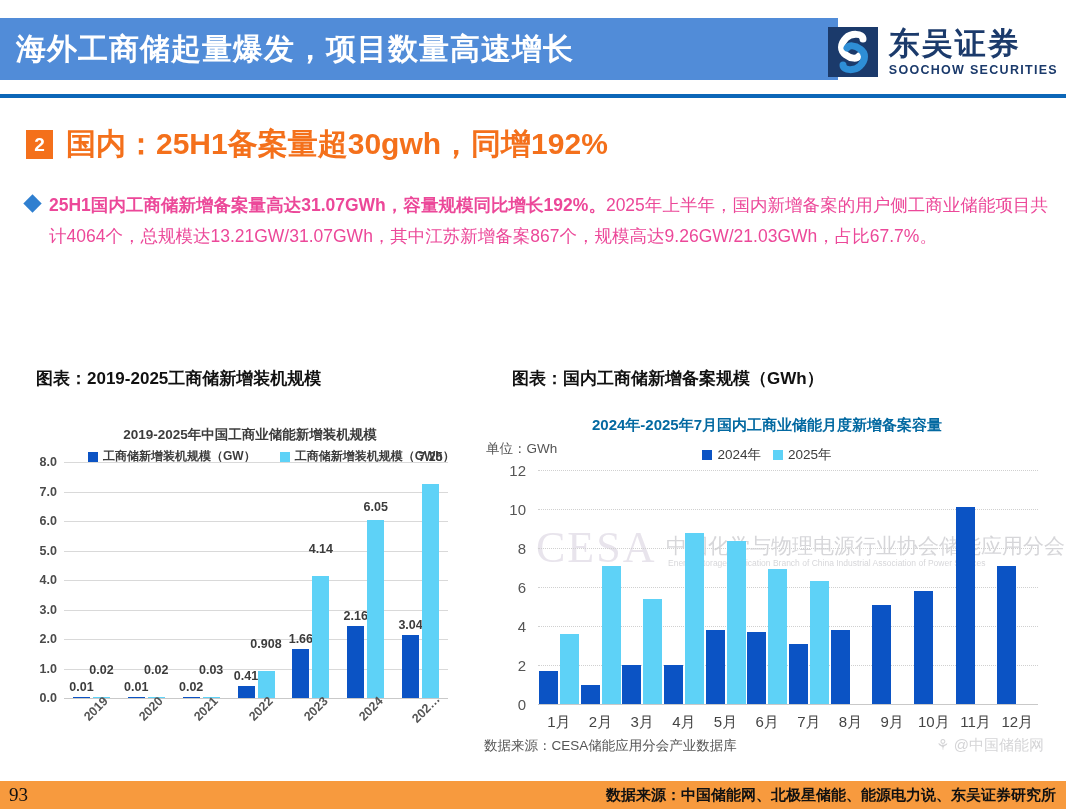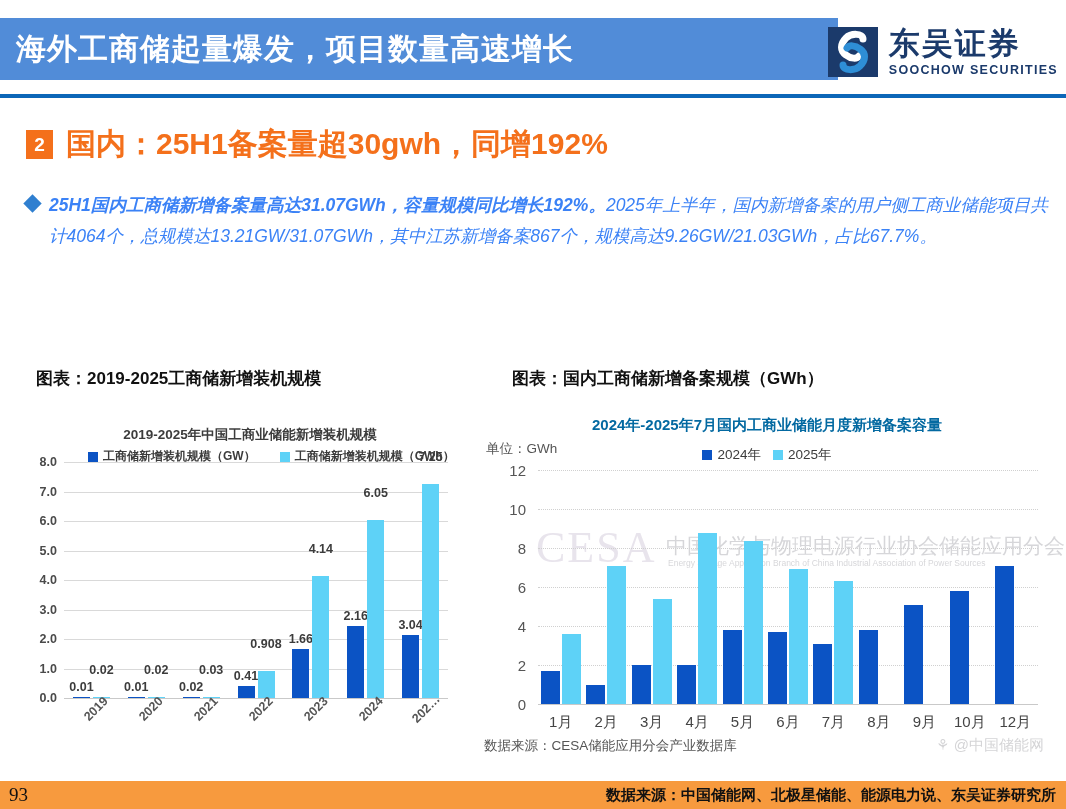--- a/index.html
+++ b/index.html
@@ -57,21 +57,21 @@
   
   .bullet {
     position: absolute; left: 26px; top: 190px; width: 1022px;
     display: flex; align-items: flex-start; gap: 10px;
   }
   .diamond {
     width: 13px; height: 13px; background: #2f7fd0;
     transform: rotate(45deg); flex: 0 0 13px; margin-top: 7px;
   }
   .bullet-text {
-    font-size: 17.5px; line-height: 31px; color: #3b82f6; text-align: justify; font-style: italic;
+    font-size: 17.5px; line-height: 31px; color: #ec4899; text-align: justify;
   }
   .bullet-text b { font-weight: bold; }
 
   
   .cap {
     position: absolute; font-size: 17px; font-weight: bold; color: #111;
     white-space: nowrap;
   }
   #cap-left  { left: 36px;  top: 367px; }
   #cap-right { left: 512px; top: 367px; }
@@ -296,21 +296,21 @@
             <div class="bar" style="height: 122.13px; background: rgb(94, 210, 247);">
               <span class="bar-label" style="margin-bottom: 20px;">4.14</span>
             </div>
             <div class="xtick">2023</div>
           </div>
           <div class="group">
             <div class="bar" style="height: 72px; background: rgb(11, 83, 196);">
               <span class="bar-label">2.16</span>
             </div>
             <div class="bar" style="height: 178.475px; background: rgb(94, 210, 247);">
-              <span class="bar-label" style="margin-bottom: 20px;">6.05</span>
+              <span class="bar-label" style="margin-bottom: 6px;">6.05</span>
             </div>
             <div class="xtick">2024</div>
           </div>
           <div class="group">
             <div class="bar" style="height: 63px; background: rgb(11, 83, 196);">
               <span class="bar-label">3.04</span>
             </div>
             <div class="bar" style="height: 213.875px; background: rgb(94, 210, 247);">
               <span class="bar-label" style="margin-bottom: 20px;">7.25</span>
             </div>
@@ -397,20 +397,25 @@
             <div class="bar" style="height: 99.45px; background: rgb(11, 83, 196);"></div>
             <div class="bar" style="height: 0px; visibility: hidden;"></div>
             <div class="xtick">9月</div>
           </div>
           <div class="group">
             <div class="bar" style="height: 113.1px; background: rgb(11, 83, 196);"></div>
             <div class="bar" style="height: 0px; visibility: hidden;"></div>
             <div class="xtick">10月</div>
           </div>
           <div class="group">
+            <div class="bar" style="height: 196.95px; background: rgb(11, 83, 196);"></div>
+            <div class="bar" style="height: 0px; visibility: hidden;"></div>
+            <div class="xtick">11月</div>
+          </div>
+          <div class="group">
             <div class="bar" style="height: 138.45px; background: rgb(11, 83, 196);"></div>
             <div class="bar" style="height: 0px; visibility: hidden;"></div>
             <div class="xtick">12月</div>
           </div>
         </div>
       </div>
   </div>
 
   <div class="src-right">数据来源：CESA储能应用分会产业数据库</div>
 

